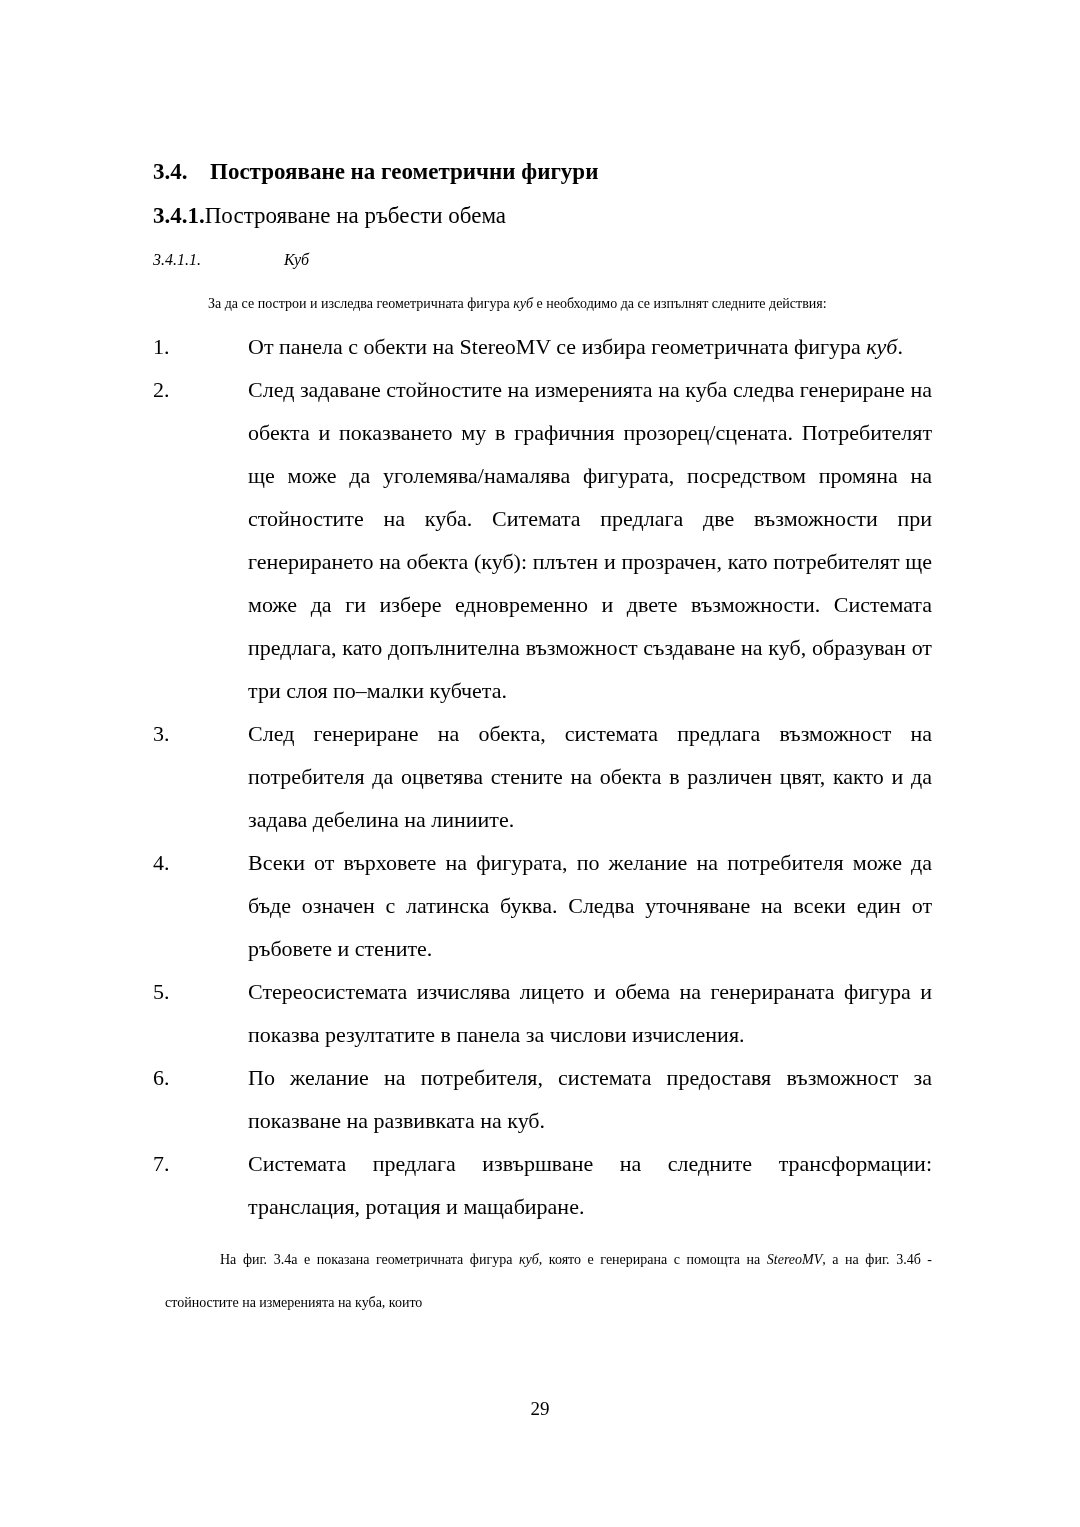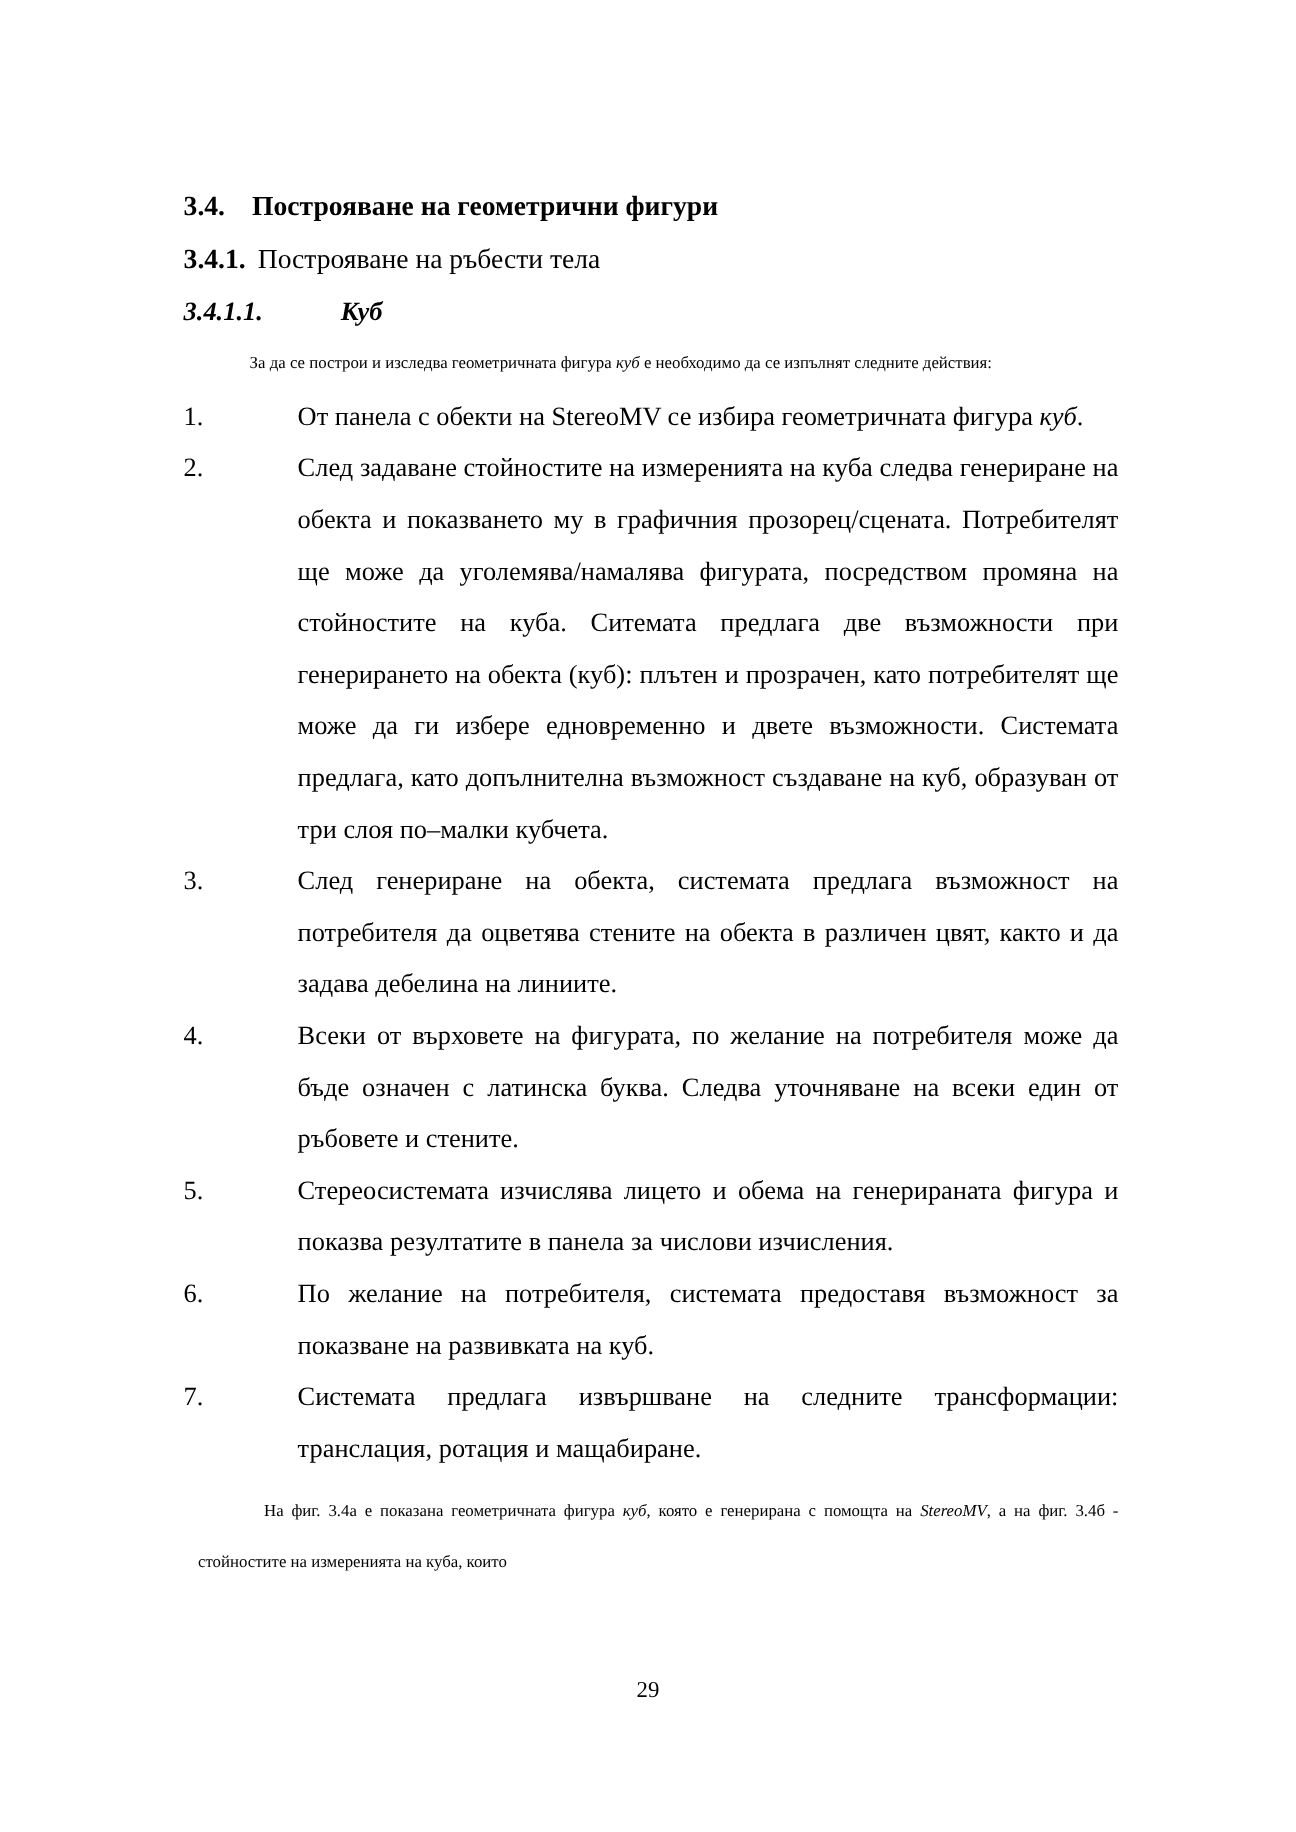--- a/index.html
+++ b/index.html
@@ -24,25 +24,25 @@
     font-size: 23px;
     font-weight: bold;
     line-height: 44px;
   }
   .h1 .hnum { display: inline-block; min-width: 57px; }
   .h2 {
     font-size: 23px;
     font-weight: normal;
     line-height: 44px;
   }
-  .h2 .hnum { font-weight: bold; margin-right: 10px; }
+  .h2 .hnum { font-weight: bold; margin-right: 0; }
   .h3 {
-    font-size: 22px;
+    font-size: 16px;
     font-style: italic;
-    font-weight: bold;
+    font-weight: normal;
     line-height: 44px;
   }
   .h3 .hnum { display: inline-block; min-width: 131px; }
   .para {
     font-size: 14px;
     line-height: 43px;
     text-align: justify;
     text-indent: 55px;
   }
   .list { font-size: 22px; }
@@ -68,21 +68,21 @@
 <body>
 
 <div class="page">
   <div class="content">
 
     <div class="h1">
       <span class="hnum">3.4.</span><span>Построяване на геометрични фигури</span>
     </div>
 
     <div class="h2">
-      <span class="hnum">3.4.1.</span><span>Построяване на ръбести тела</span>
+      <span class="hnum">3.4.1.</span><span>Построяване на ръбести обема</span>
     </div>
 
     <div class="h3">
       <span class="hnum">3.4.1.1.</span><span>Куб</span>
     </div>
 
     <div class="para"><span>За да се построи и изследва геометричната фигура </span><i>куб</i><span> е необходимо да се изпълнят следните действия:</span></div>
 
     <div class="list">
 

